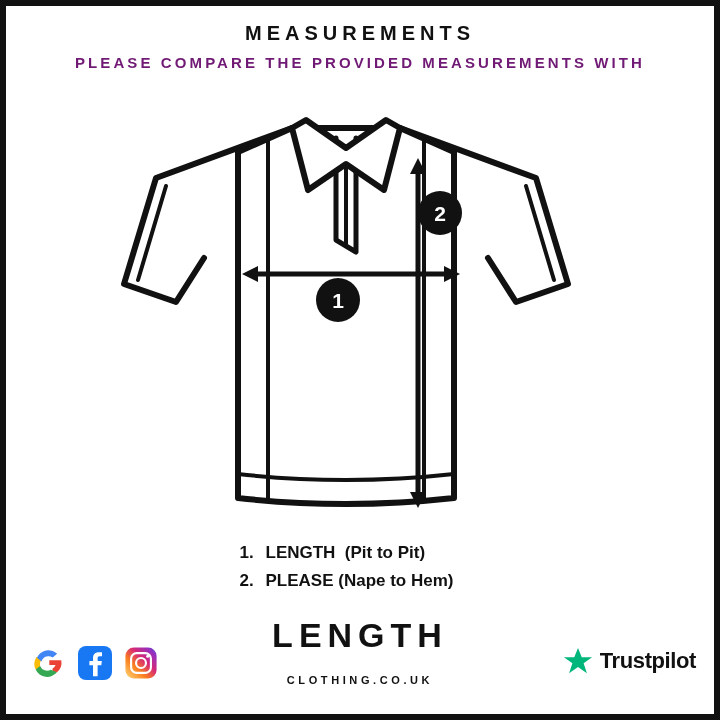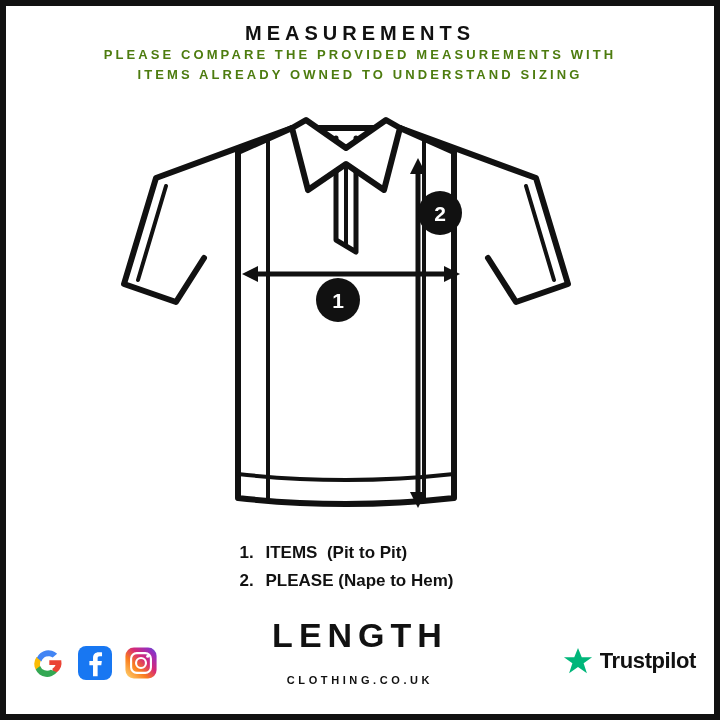--- a/index.html
+++ b/index.html
@@ -31,27 +31,27 @@
     text-align: center;
   }
   .title {
     font-size: 20px;
     font-weight: bold;
     letter-spacing: 5px;
     color: #111111;
     margin: 0;
   }
   .subtitle {
-    margin: 0 auto 0 auto;
+    margin: 8px auto 0 auto;
     width: 620px;
-    font-size: 13px;
+    font-size: 15px;
     font-weight: bold;
     letter-spacing: 3.1px;
     line-height: 20px;
-    color: #4d7c0f;
+    color: #701a75;
   }
   .shirt-area {
     position: absolute;
     top: 100px;
     left: 0;
     width: 720px;
     height: 420px;
   }
   .legend {
     position: absolute;
@@ -138,21 +138,20 @@
 </style>
 </head>
 <body>
 
 <div class="page">
 
   <div class="header">
     <div class="title">MEASUREMENTS</div>
     <div class="subtitle">
       <div>PLEASE COMPARE THE PROVIDED MEASUREMENTS WITH</div>
-      <div>ITEMS ALREADY OWNED TO UNDERSTAND SIZING</div>
     </div>
   </div>
 
   <div class="shirt-area">
     <svg width="720" height="420" viewBox="0 0 720 420">
       <g fill="none" stroke="#111111" stroke-width="6" stroke-linejoin="round" stroke-linecap="round">
 
         <path d="M286 22 L150 72 L118 178 L170 196 L198 152" fill="#ffffff"></path>
 
         <path d="M394 22 L530 72 L562 178 L510 196 L482 152" fill="#ffffff"></path>
@@ -191,21 +190,21 @@
       </g>
 
       <g>
         <circle cx="434" cy="107" r="22" fill="#111111"></circle>
         <text x="434" y="115" text-anchor="middle" fill="#ffffff" font-family="Liberation Sans, sans-serif" font-size="21" font-weight="bold">2</text>
       </g>
     </svg>
   </div>
 
   <div class="legend">
-    <div class="legend-row"><span class="num">1.</span><span class="lbl">ITEMS  (Pit to Pit)</span></div>
+    <div class="legend-row"><span class="num">1.</span><span class="lbl">LENGTH  (Pit to Pit)</span></div>
     <div class="legend-row"><span class="num">2.</span><span class="lbl">PLEASE (Nape to Hem)</span></div>
   </div>
 
   <div class="footer">
 
     <div class="socials">
       <span class="social">
         <svg width="30" height="30" viewBox="0 0 48 48">
           <path fill="#fbbc05" d="M9.8 28.6l-1.5 5.7-5.6.1A20 20 0 0 1 4 14.2l5 .9 2.2 5a11.9 11.9 0 0 0-1.4 8.5z"></path>
           <path fill="#ea4335" d="M43.6 19.6a20 20 0 0 1-7 19.3l-6.3-.3-.9-5.5a11.9 11.9 0 0 0 5.1-6.1H24.5v-7.4h19.1z"></path>

